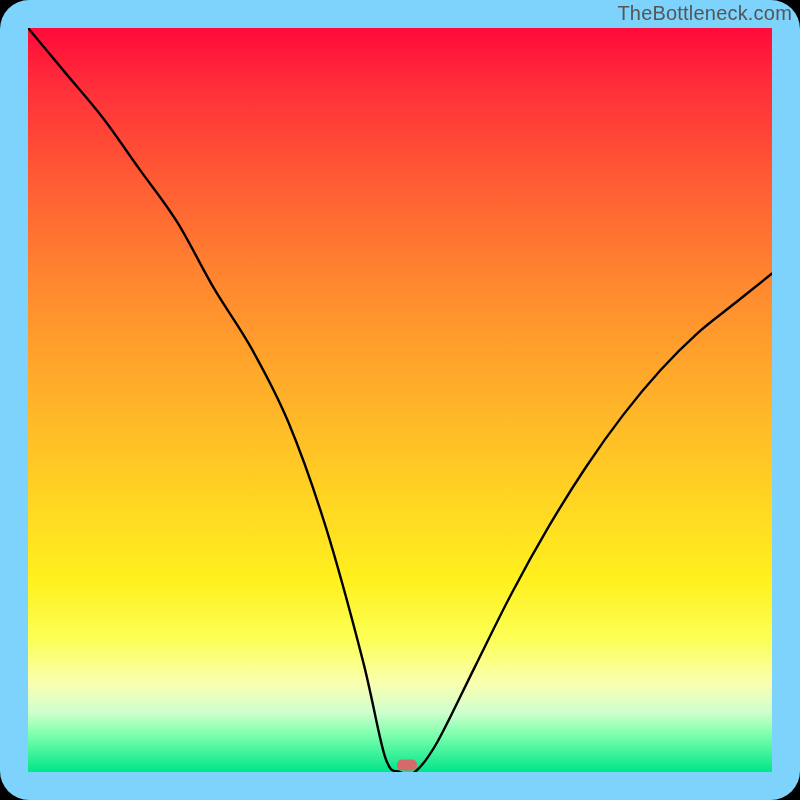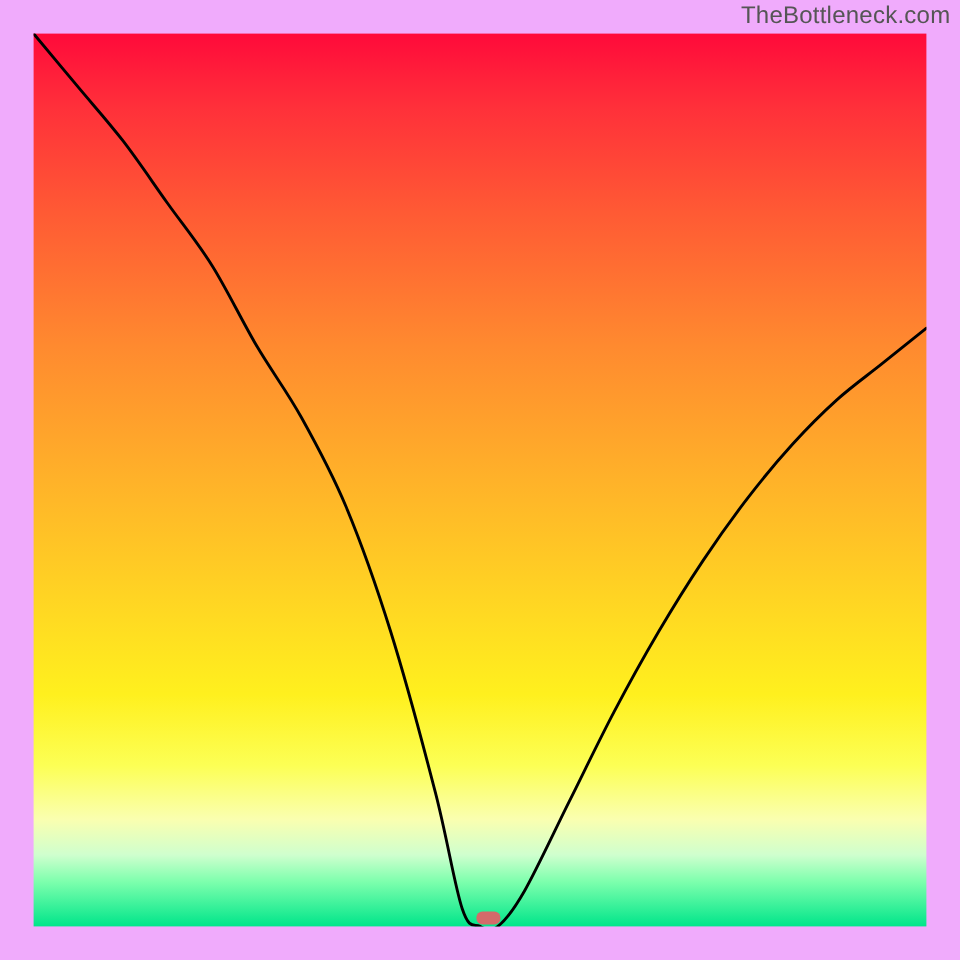--- a/index.html
+++ b/index.html
@@ -8,21 +8,22 @@
     width: 800px;
     height: 800px;
     overflow: hidden;
     background: #000;
     font-family: Arial, Helvetica, sans-serif;
   }
   .frame {
     position: relative;
     width: 800px;
     height: 800px;
-    background: #f0abfc;
+    background: #7dd3fc;
+    border-radius: 29px;
   }
   .plot-area {
     position: absolute;
     left: 28px;
     top: 28px;
     width: 744px;
     height: 744px;
   }
   .gradient {
     position: absolute;

